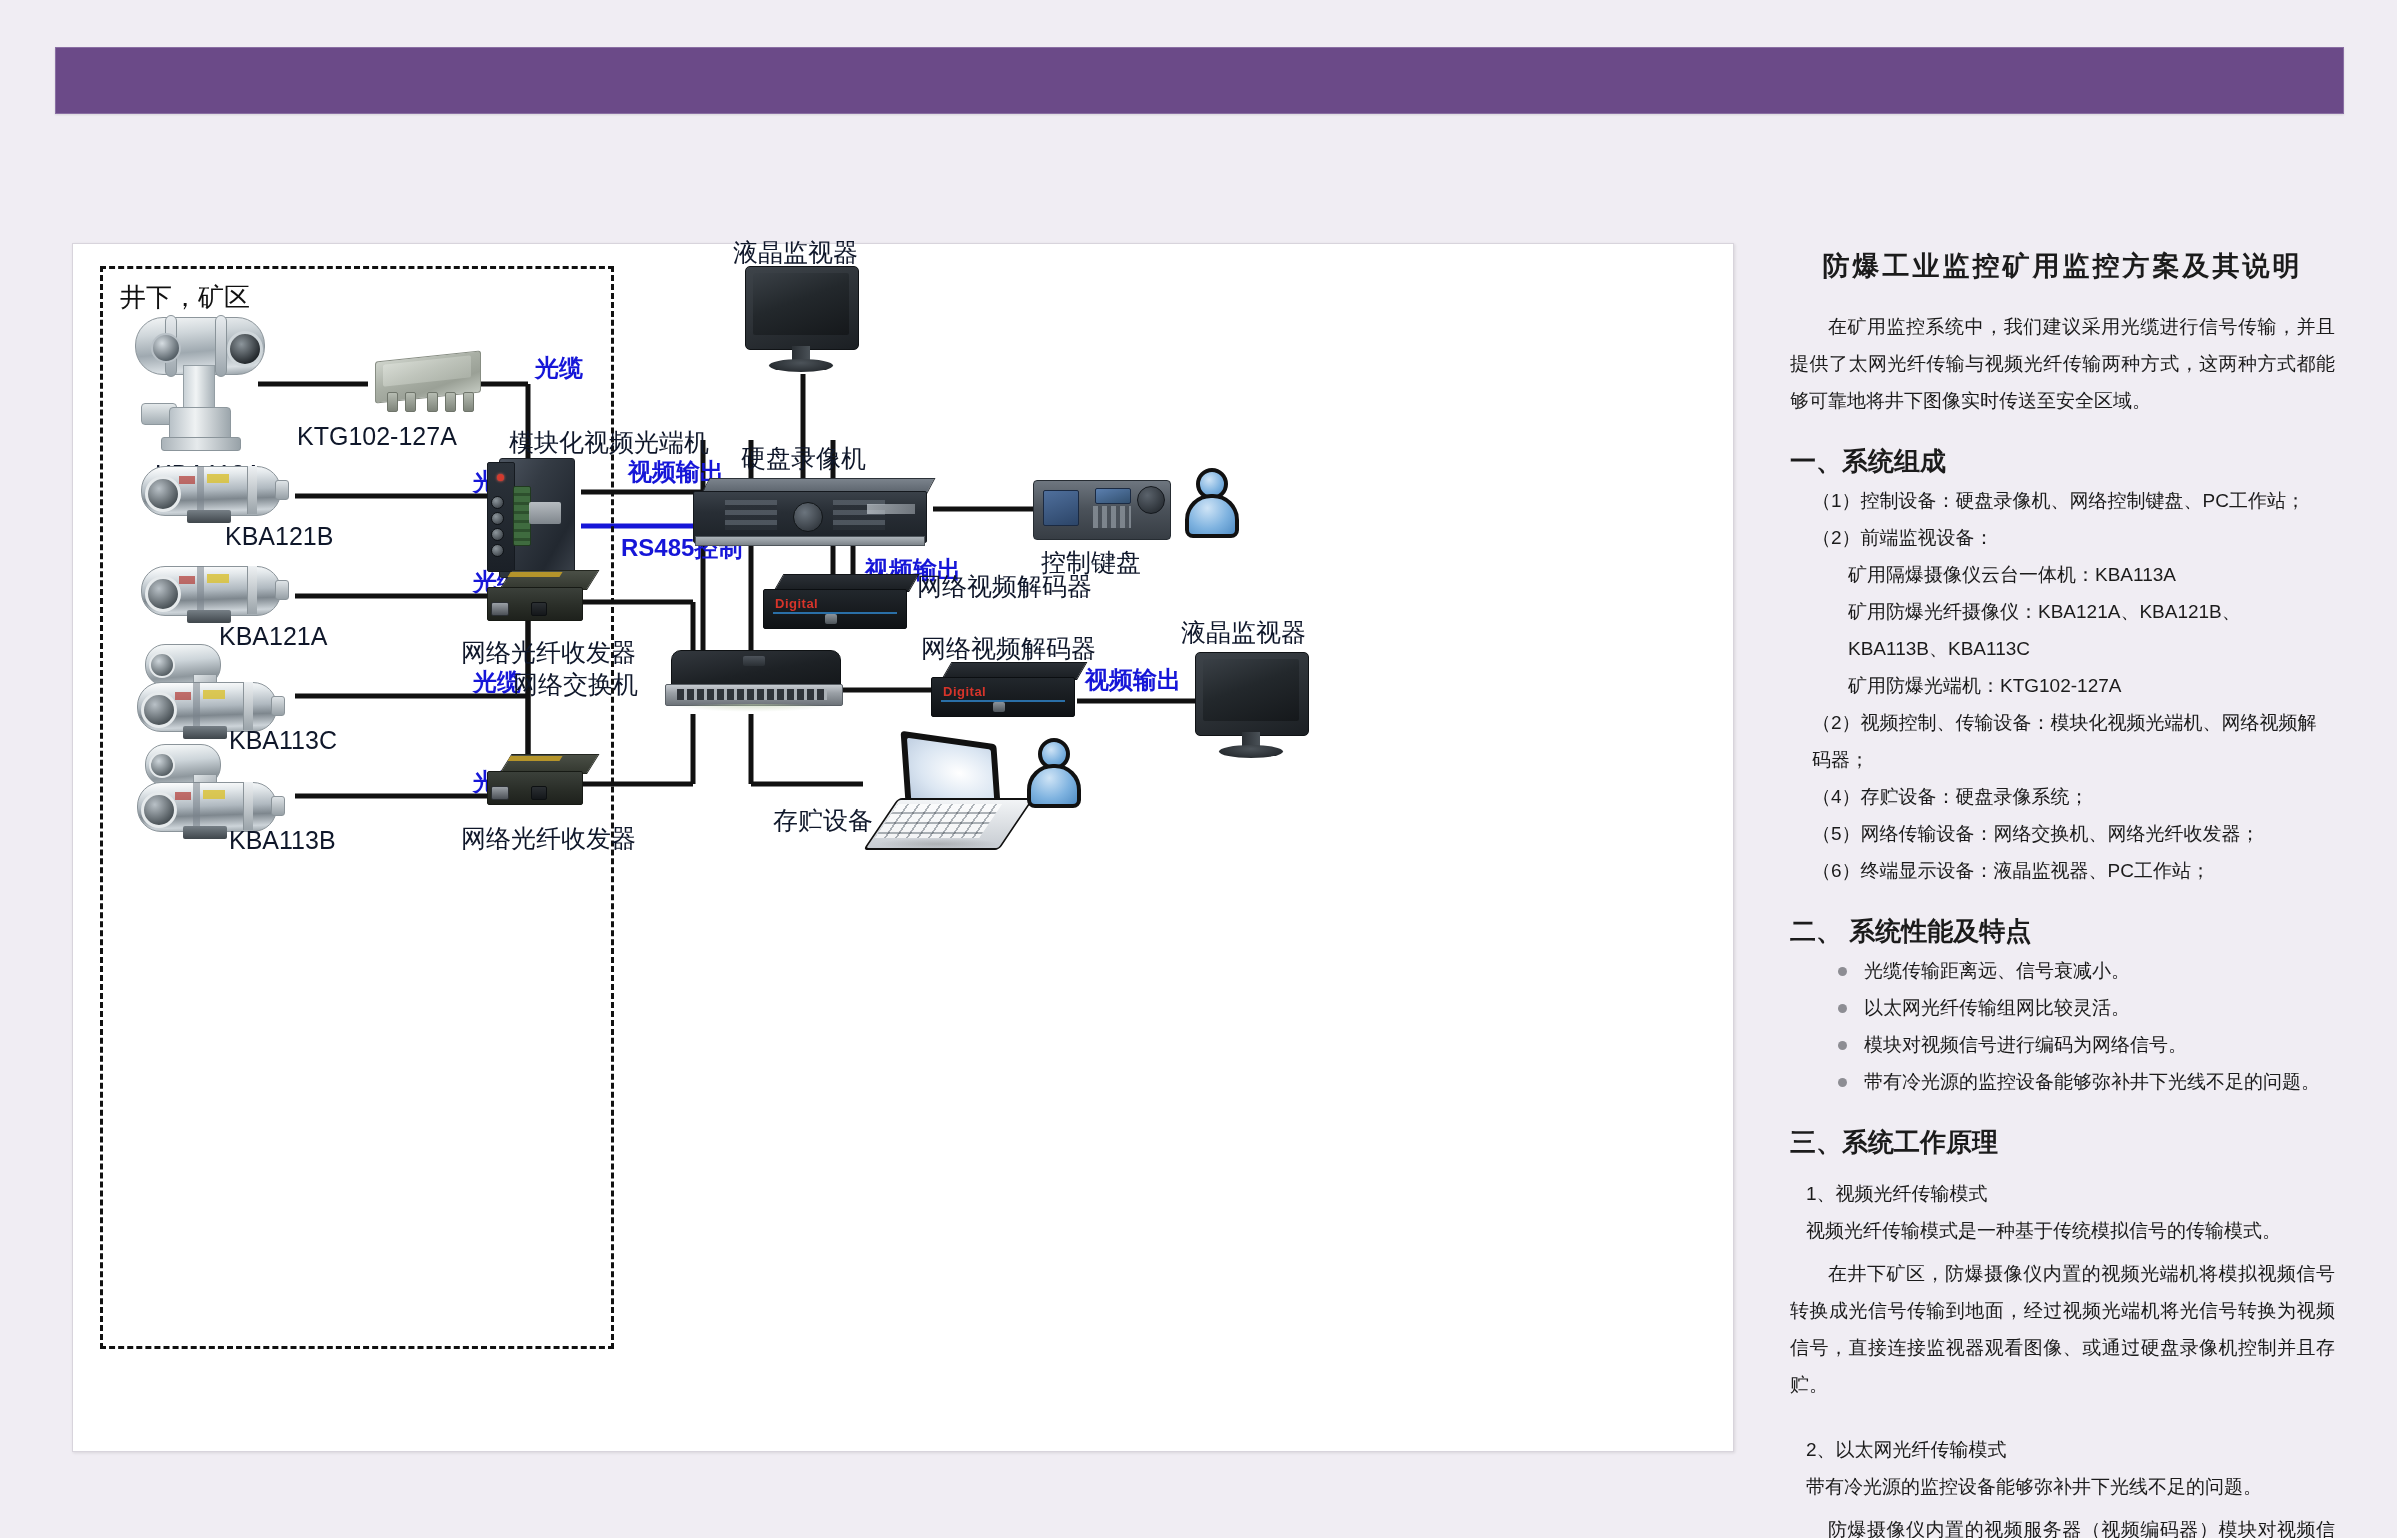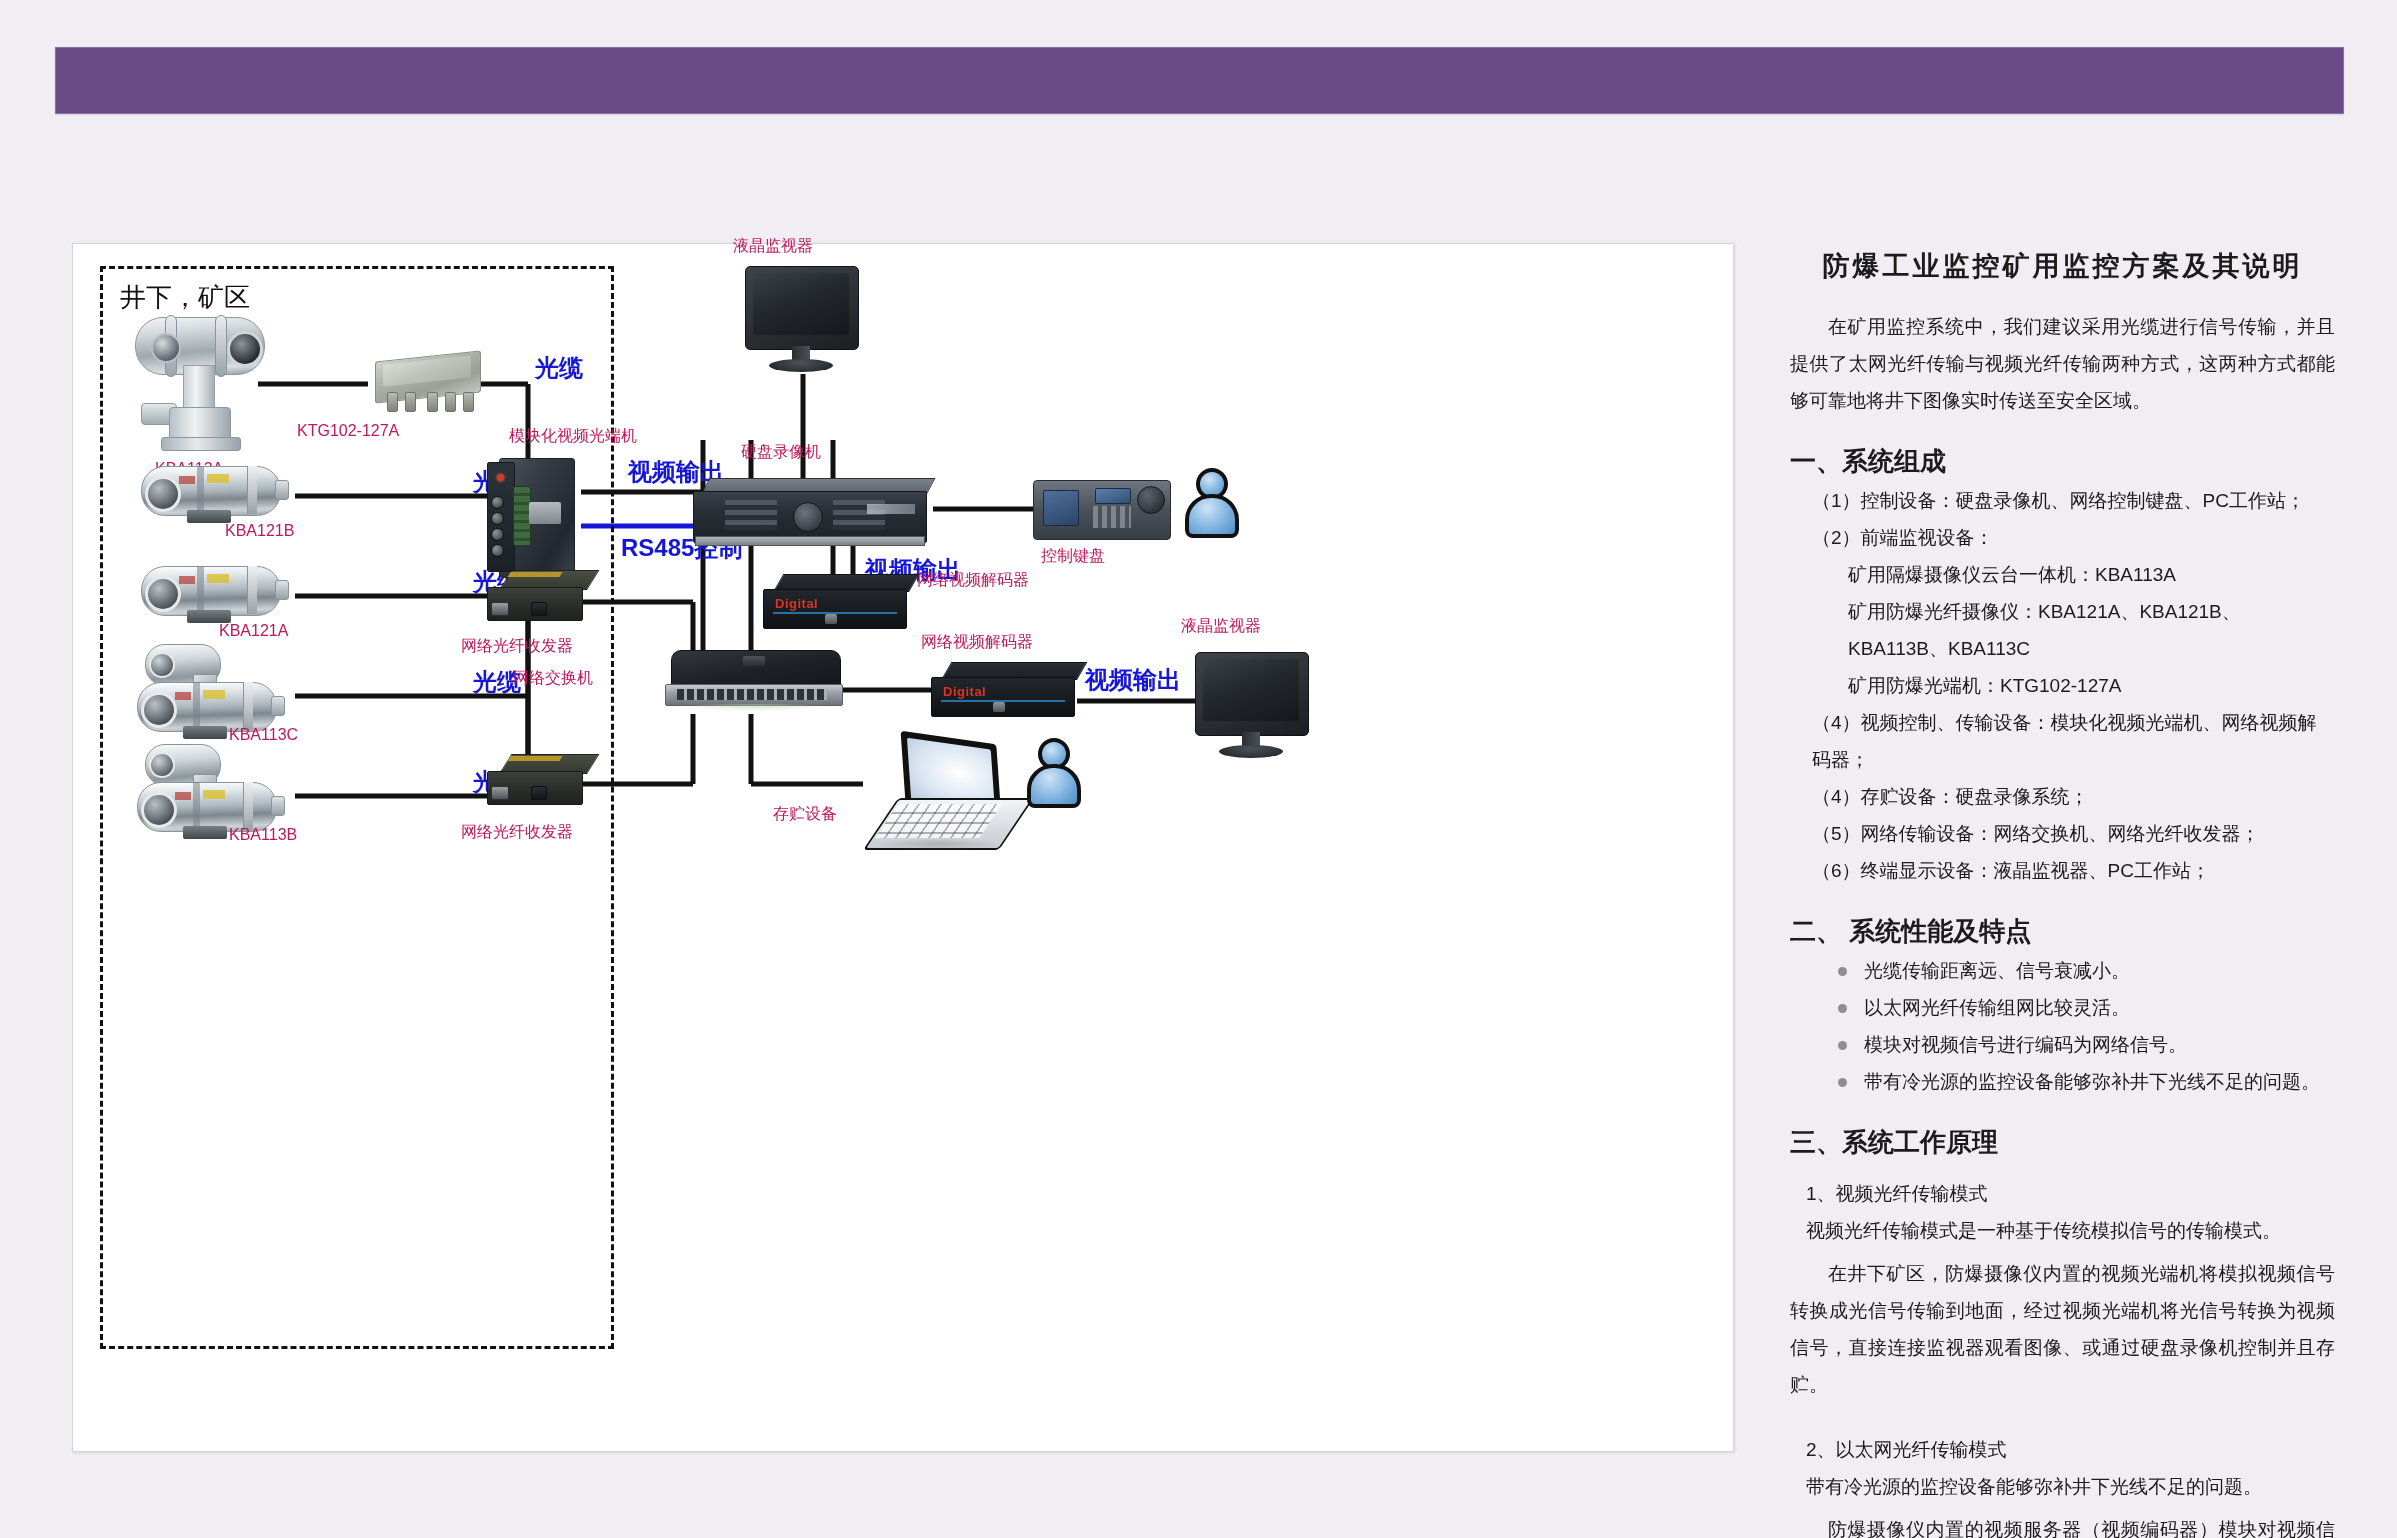--- a/index.html
+++ b/index.html
@@ -27,21 +27,21 @@
   .mine-zone{
     position:absolute;left:27px;top:22px;width:508px;height:1077px;
     border:3px dashed #111;
   }
   .zone-label{
     position:absolute;left:47px;top:36px;
     font-size:26px;color:#111;white-space:nowrap;
   }
 
   
-  .lbl{position:absolute;font-size:16px;color:#be185d;white-space:nowrap;}
+  .lbl{position:absolute;font-size:25px;color:#0f172a;white-space:nowrap;}
   .lbl-blue{position:absolute;font-size:24px;color:#1616d8;font-weight:bold;white-space:nowrap;}
 
   
   .dev{position:absolute;}
 
   
   .ptz{width:150px;height:150px;}
   .ptz .tube{
     position:absolute;left:4px;top:18px;width:128px;height:56px;border-radius:28px;
     background:linear-gradient(175deg,#f4f6f7 0%,#cfd6da 28%,#9fa9b0 58%,#d9dfe3 85%,#8d979e 100%);
@@ -675,21 +675,21 @@
 <div class="text-col">
   <h1 class="doc-title">防爆工业监控矿用监控方案及其说明</h1>
   <p class="para indent">在矿用监控系统中，我们建议采用光缆进行信号传输，并且提供了太网光纤传输与视频光纤传输两种方式，这两种方式都能够可靠地将井下图像实时传送至安全区域。</p>
 
   <div class="sec-head">一、系统组成</div>
   <div class="item">（1）控制设备：硬盘录像机、网络控制键盘、PC工作站；</div>
   <div class="item">（2）前端监视设备：</div>
   <div class="item sub">矿用隔爆摄像仪云台一体机：KBA113A</div>
   <div class="item sub">矿用防爆光纤摄像仪：KBA121A、KBA121B、KBA113B、KBA113C</div>
   <div class="item sub">矿用防爆光端机：KTG102-127A</div>
-  <div class="item">（4）视频控制、传输设备：模块化视频光端机、网络视频解码器；</div>
+  <div class="item">（2）视频控制、传输设备：模块化视频光端机、网络视频解码器；</div>
   <div class="item">（4）存贮设备：硬盘录像系统；</div>
   <div class="item">（5）网络传输设备：网络交换机、网络光纤收发器；</div>
   <div class="item">（6）终端显示设备：液晶监视器、PC工作站；</div>
 
   <div class="sec-head">二、 系统性能及特点</div>
   <ul class="bullets">
     <li>光缆传输距离远、信号衰减小。</li>
     <li>以太网光纤传输组网比较灵活。</li>
     <li>模块对视频信号进行编码为网络信号。</li>
     <li>带有冷光源的监控设备能够弥补井下光线不足的问题。</li>

